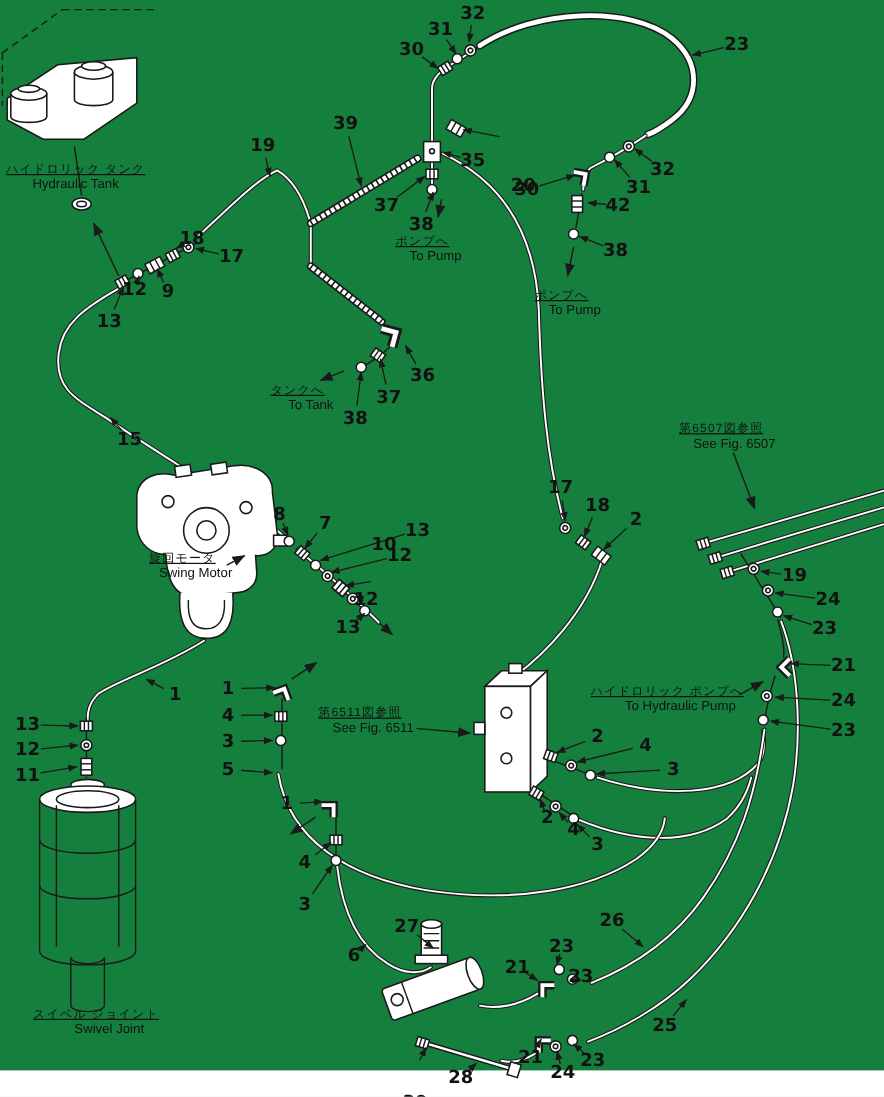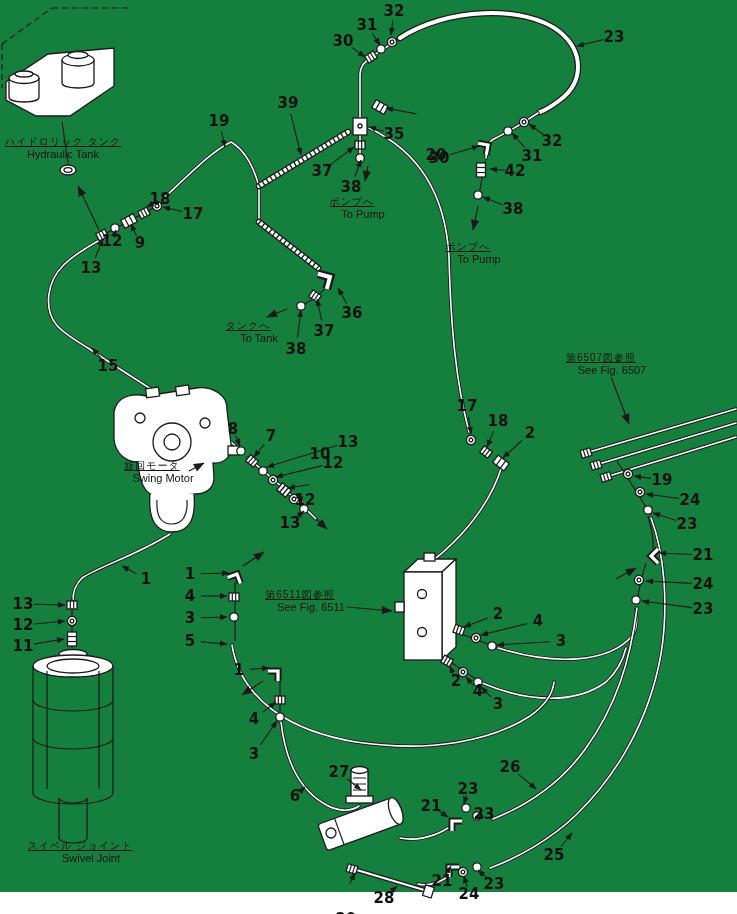--- a/index.html
+++ b/index.html
@@ -491,17 +491,21 @@
       <div class="en">See Fig. 6507</div>
     </div>
     <div class="dlabel" style="left: 152px; top: 460px;">
       <div class="jp">旋回モータ</div>
       <div class="en">Swing Motor</div>
     </div>
     <div class="dlabel" style="left: 300px; top: 589px;">
       <div class="jp">第6511図参照</div>
       <div class="en">See Fig. 6511</div>
     </div>
+    <div class="dlabel" style="left: 556px; top: 571px;">
+      <div class="jp">ハイドロリック ポンプへ</div>
+      <div class="en">To Hydraulic Pump</div>
+    </div>
     <div class="dlabel" style="left: 80px; top: 840px;">
       <div class="jp">スイベル ジョイント</div>
       <div class="en">Swivel Joint</div>
     </div>
   </div>
 
 </body></html>

